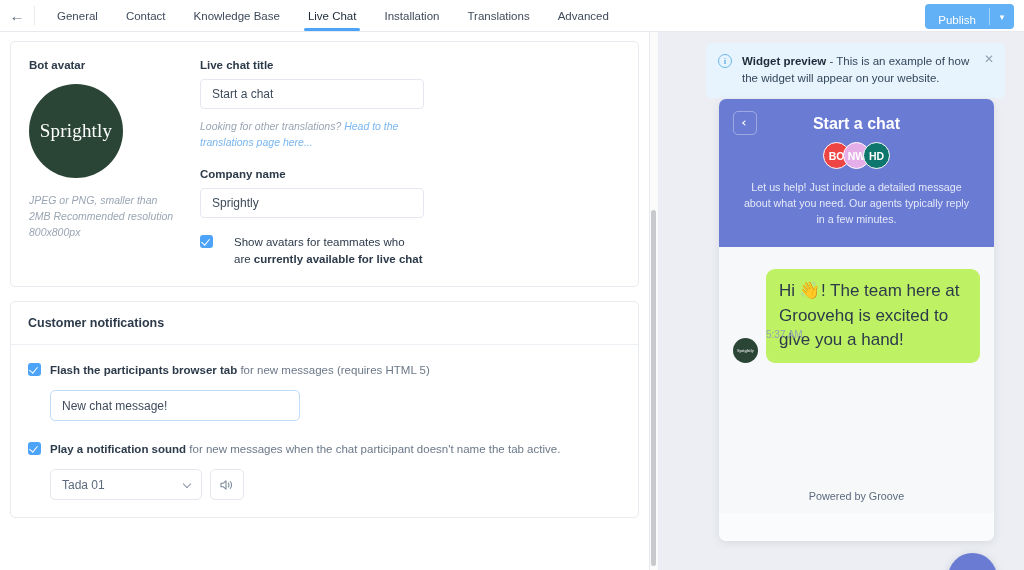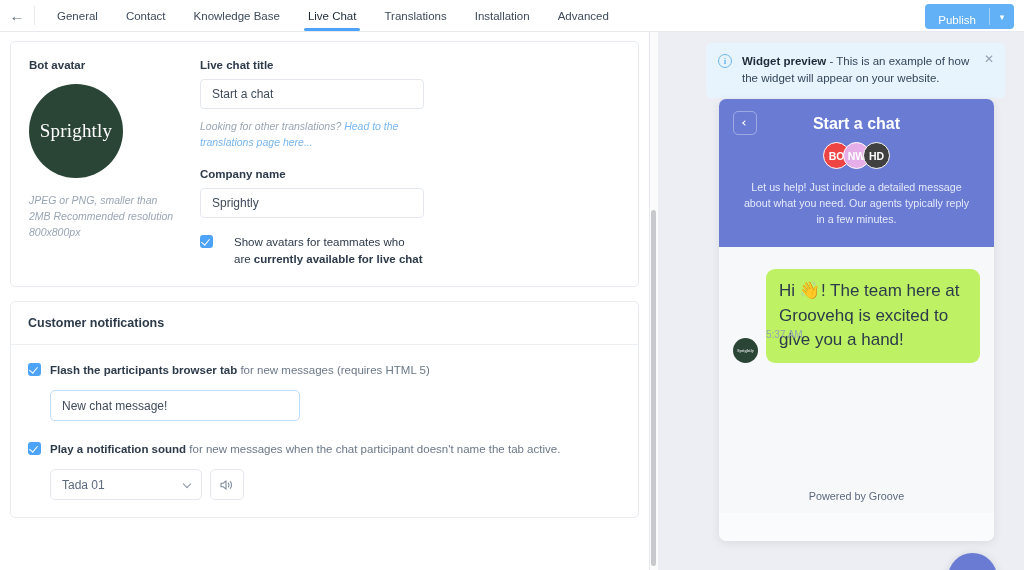--- a/index.html
+++ b/index.html
@@ -264,24 +264,24 @@
     <div class="tab">
         <span>Contact</span>
       </div>
     <div class="tab">
         <span>Knowledge Base</span>
       </div>
     <div class="tab active">
         <span>Live Chat</span>
       </div>
     <div class="tab">
+        <span>Installation</span>
+      </div>
+    <div class="tab">
         <span>Translations</span>
-      </div>
-    <div class="tab">
-        <span>Installation</span>
       </div>
     <div class="tab">
         <span>Advanced</span>
       </div>
   </div>
   <div class="publish-wrap">
     <div class="publish-btn">
         <span>Publish</span>
       </div>
     <div class="publish-sep"></div>
@@ -382,21 +382,21 @@
           <i></i>
         </div>
       <div class="widget-title">Start a chat</div>
       <div class="avatar-stack">
         <div class="stack-av" style="background:#ef4444">
             <span>BO</span>
           </div>
         <div class="stack-av" style="background:#e6aee8">
             <span>NW</span>
           </div>
-        <div class="stack-av" style="background:#404040">
+        <div class="stack-av" style="background:#0f766e">
             <span>HD</span>
           </div>
       </div>
       <div class="widget-sub">Let us help! Just include a detailed message about what you need. Our agents typically reply in a few minutes.</div>
     </div>
     <div class="widget-body">
       <div class="msg-row">
         <div class="msg-av">
             <span>Sprightly</span>
           </div>

